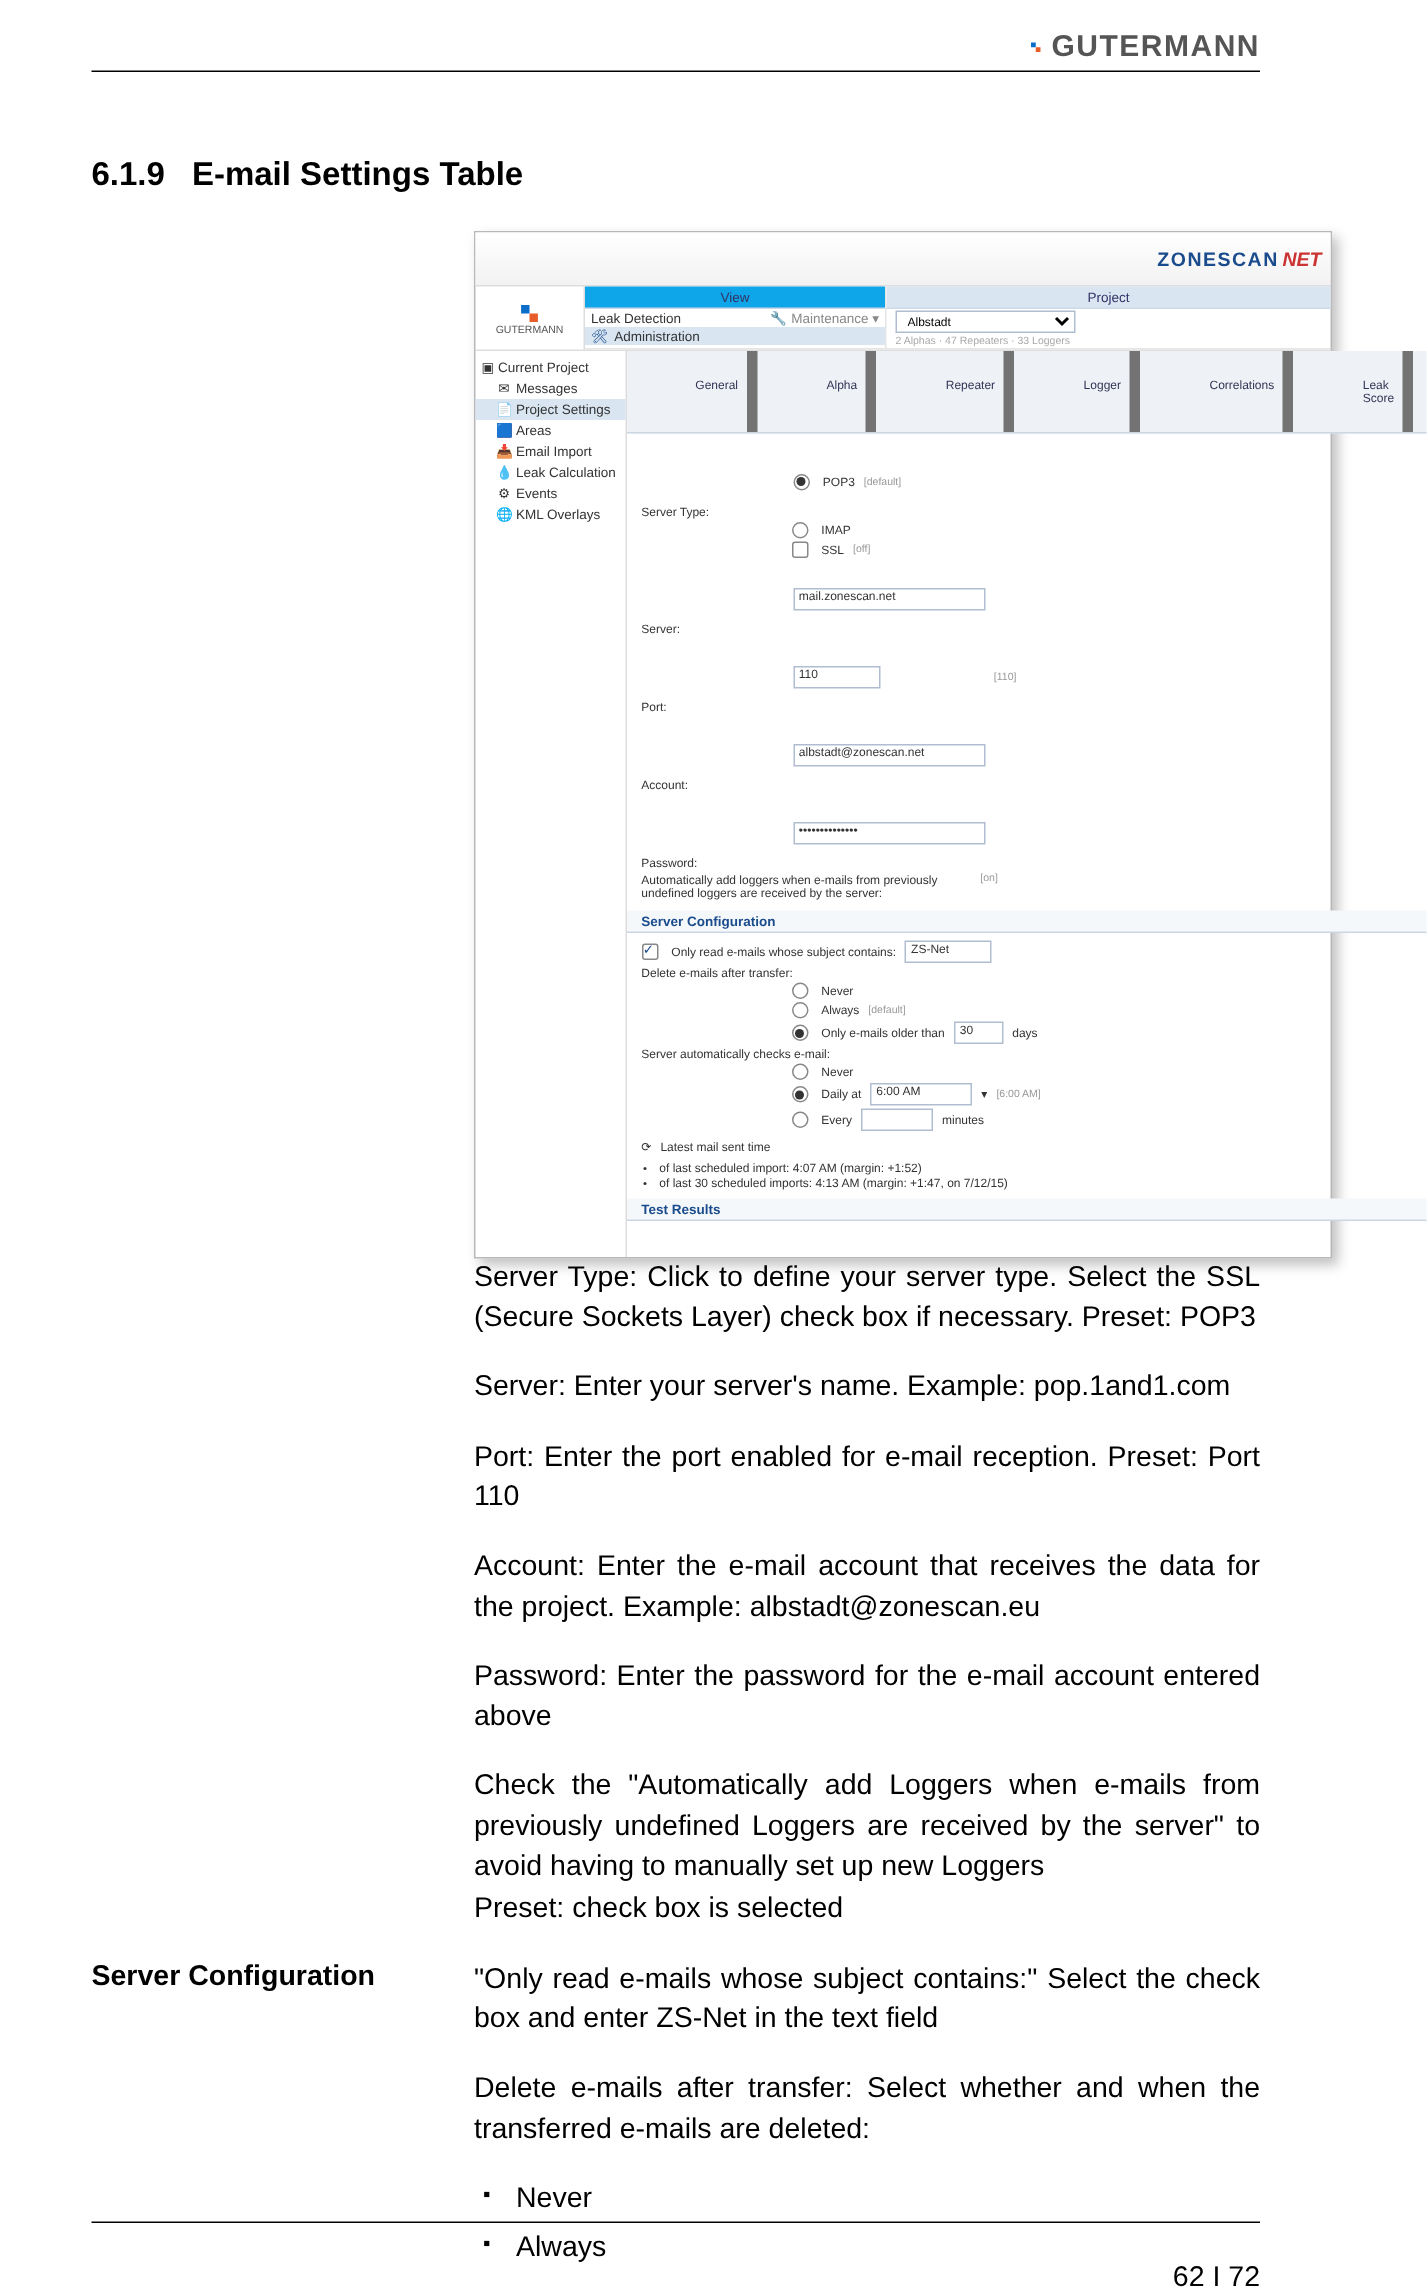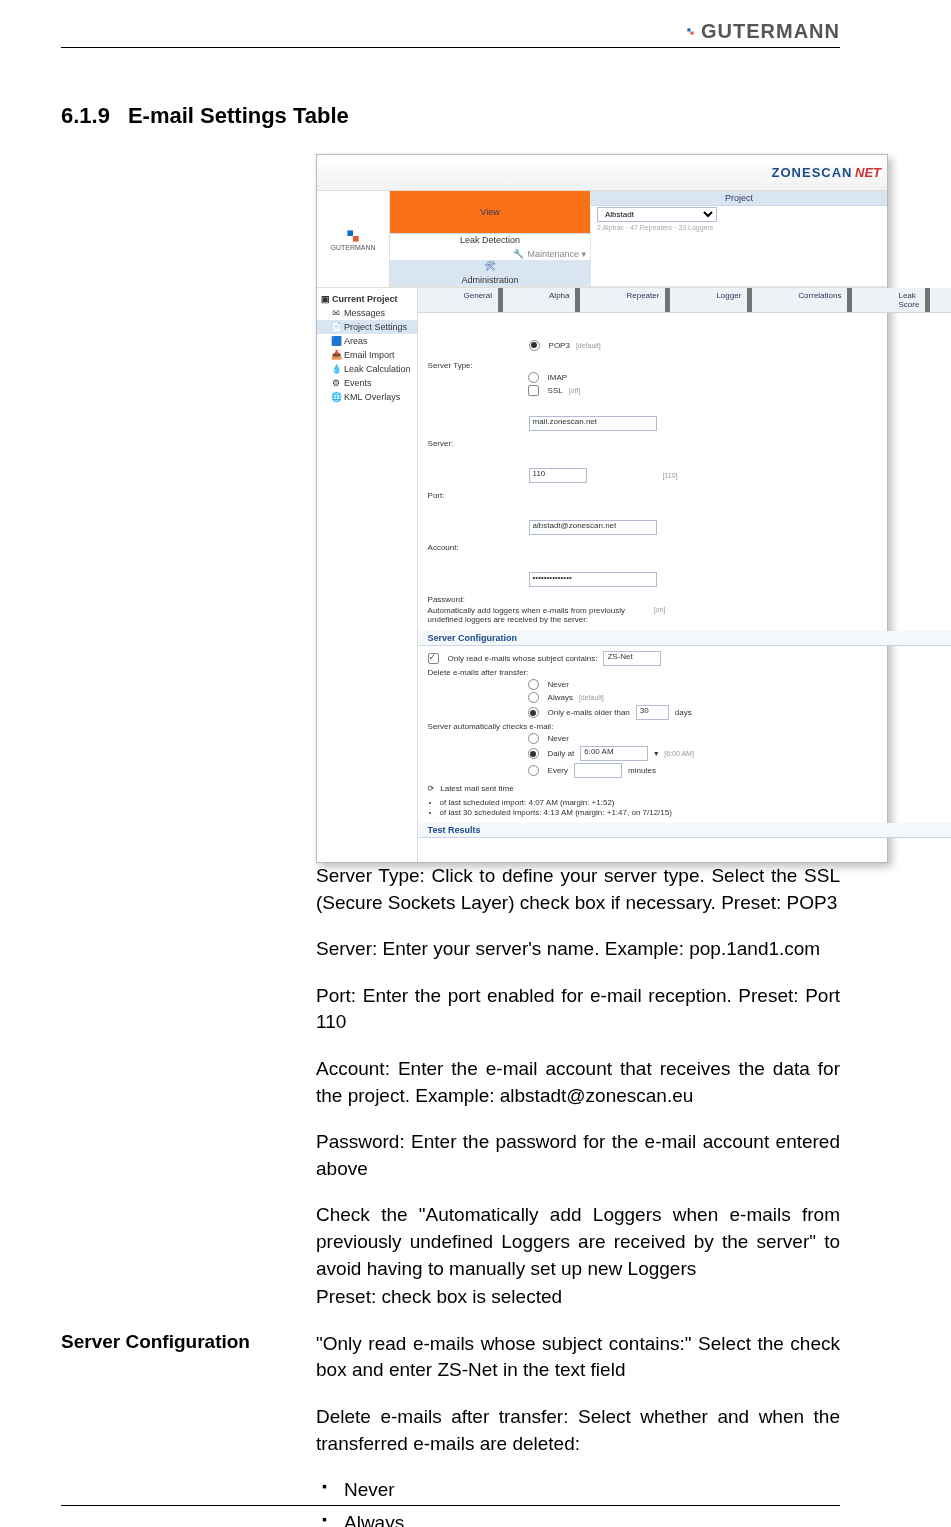--- a/index.html
+++ b/index.html
@@ -74,38 +74,38 @@
     align-items:center;
     justify-content:center;
     border-right:1px solid #ddd;
     font-size:7px;
     color:#555;
     padding:4px 0;
   }
   .fig-nav-cell{flex:1;display:flex;flex-direction:column;}
   .fig-nav-row{display:flex;border-bottom:1px solid #e5e5e5;}
   .fig-nav-left{width:200px;display:flex;flex-direction:column;border-right:1px solid #e5e5e5;}
-  .fig-nav-left .hdr{background:#f97316;text-align:center;padding:16px;color:#336;border-bottom:1px solid #cbd9e8;}
-  .fig-nav-left .row{display:flex;align-items:center;padding:1px 4px;gap:4px;flex-direction:column;}
+  .fig-nav-left .hdr{background:#0ea5e9;text-align:center;padding:2px;color:#336;border-bottom:1px solid #cbd9e8;}
+  .fig-nav-left .row{display:flex;align-items:center;padding:1px 4px;gap:4px;}
   .fig-nav-left .row.sel{background:#d9e6f2;}
   .fig-nav-right{flex:1;display:flex;flex-direction:column;}
   .fig-nav-right .hdr{background:#d9e6f2;text-align:center;padding:2px;color:#336;border-bottom:1px solid #cbd9e8;}
   .fig-nav-right .row{padding:1px 6px;color:#888;display:flex;gap:6px;align-items:center;}
   .fig-body{display:flex;}
   .fig-side{
     width:130px;
     border-right:1px solid #ddd;
     padding:4px 0;
   }
   .tree-item{padding:2px 6px 2px 14px;white-space:nowrap;}
-  .tree-item.root{padding-left:4px;font-weight:bold;}
+  .tree-item.root{padding-left:4px;font-weight:normal;}
   .tree-item .ico{display:inline-block;width:10px;text-align:center;margin-right:3px;}
   .fig-main{flex:1;padding:0;}
   .tabs{display:flex;background:#eef2f6;border-bottom:1px solid #cbd6e2;}
-  .tab{padding:3px 6px;font-size:8px;border-right:5px solid #737373;color:#335;margin-left:40px;}
+  .tab{padding:18px 6px;font-size:8px;border-right:7px solid #737373;color:#335;margin-left:40px;}
   .tab.active{background:#fff;color:#1a4b8c;border-bottom:1px solid #fff;margin-bottom:-1px;font-weight:bold;}
   .form-area{padding:6px 10px;}
   .frow{display:flex;align-items:center;gap:6px;padding:1px 0;font-size:8px;}
   .flabel{width:95px;color:#333;margin-top:41px;}
   .tinput{border:1px solid #b0bdd0;background:#fff;padding:0 3px;height:13px;font-size:8px;min-width:120px;display:inline-block;}
   .hint{color:#999;font-size:7px;}
   .sec-hdr{color:#1a4b8c;font-weight:bold;border-bottom:1px solid #cbd6e2;margin:6px -10px 4px -10px;padding:2px 10px;background:#f5f8fb;}
   .indent{padding-left:100px;}
   .radio,.check{display:inline-block;width:9px;height:9px;border:1px solid #888;border-radius:50%;vertical-align:middle;margin-right:3px;position:relative;}
   .check{border-radius:2px;}

